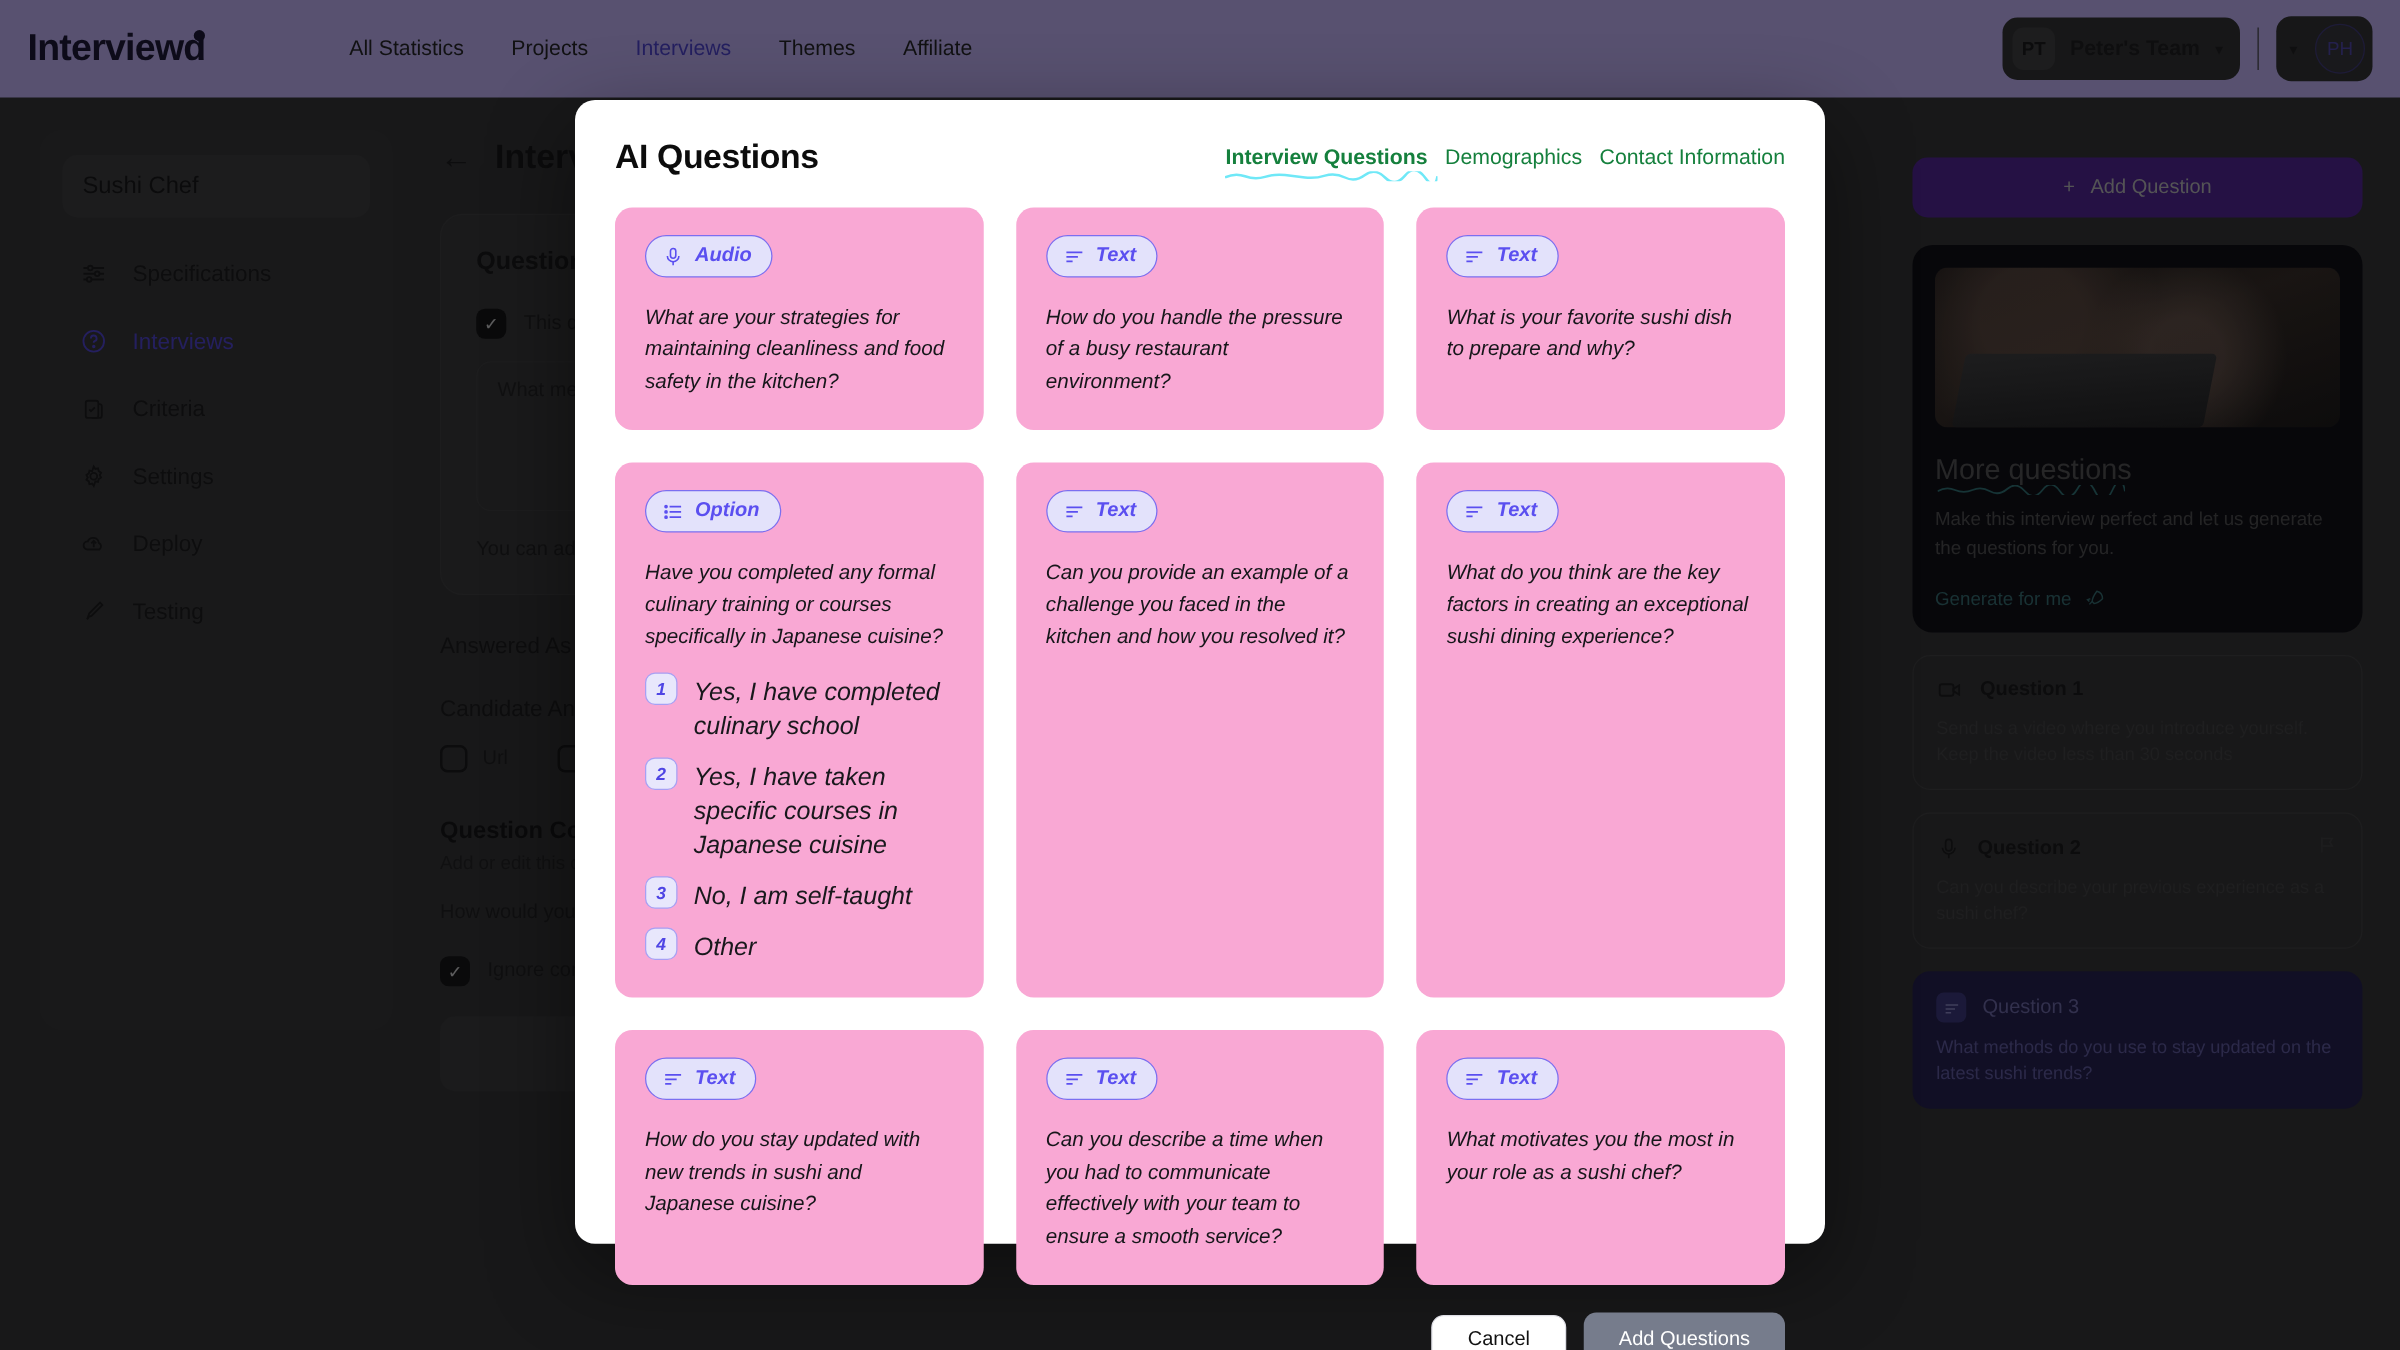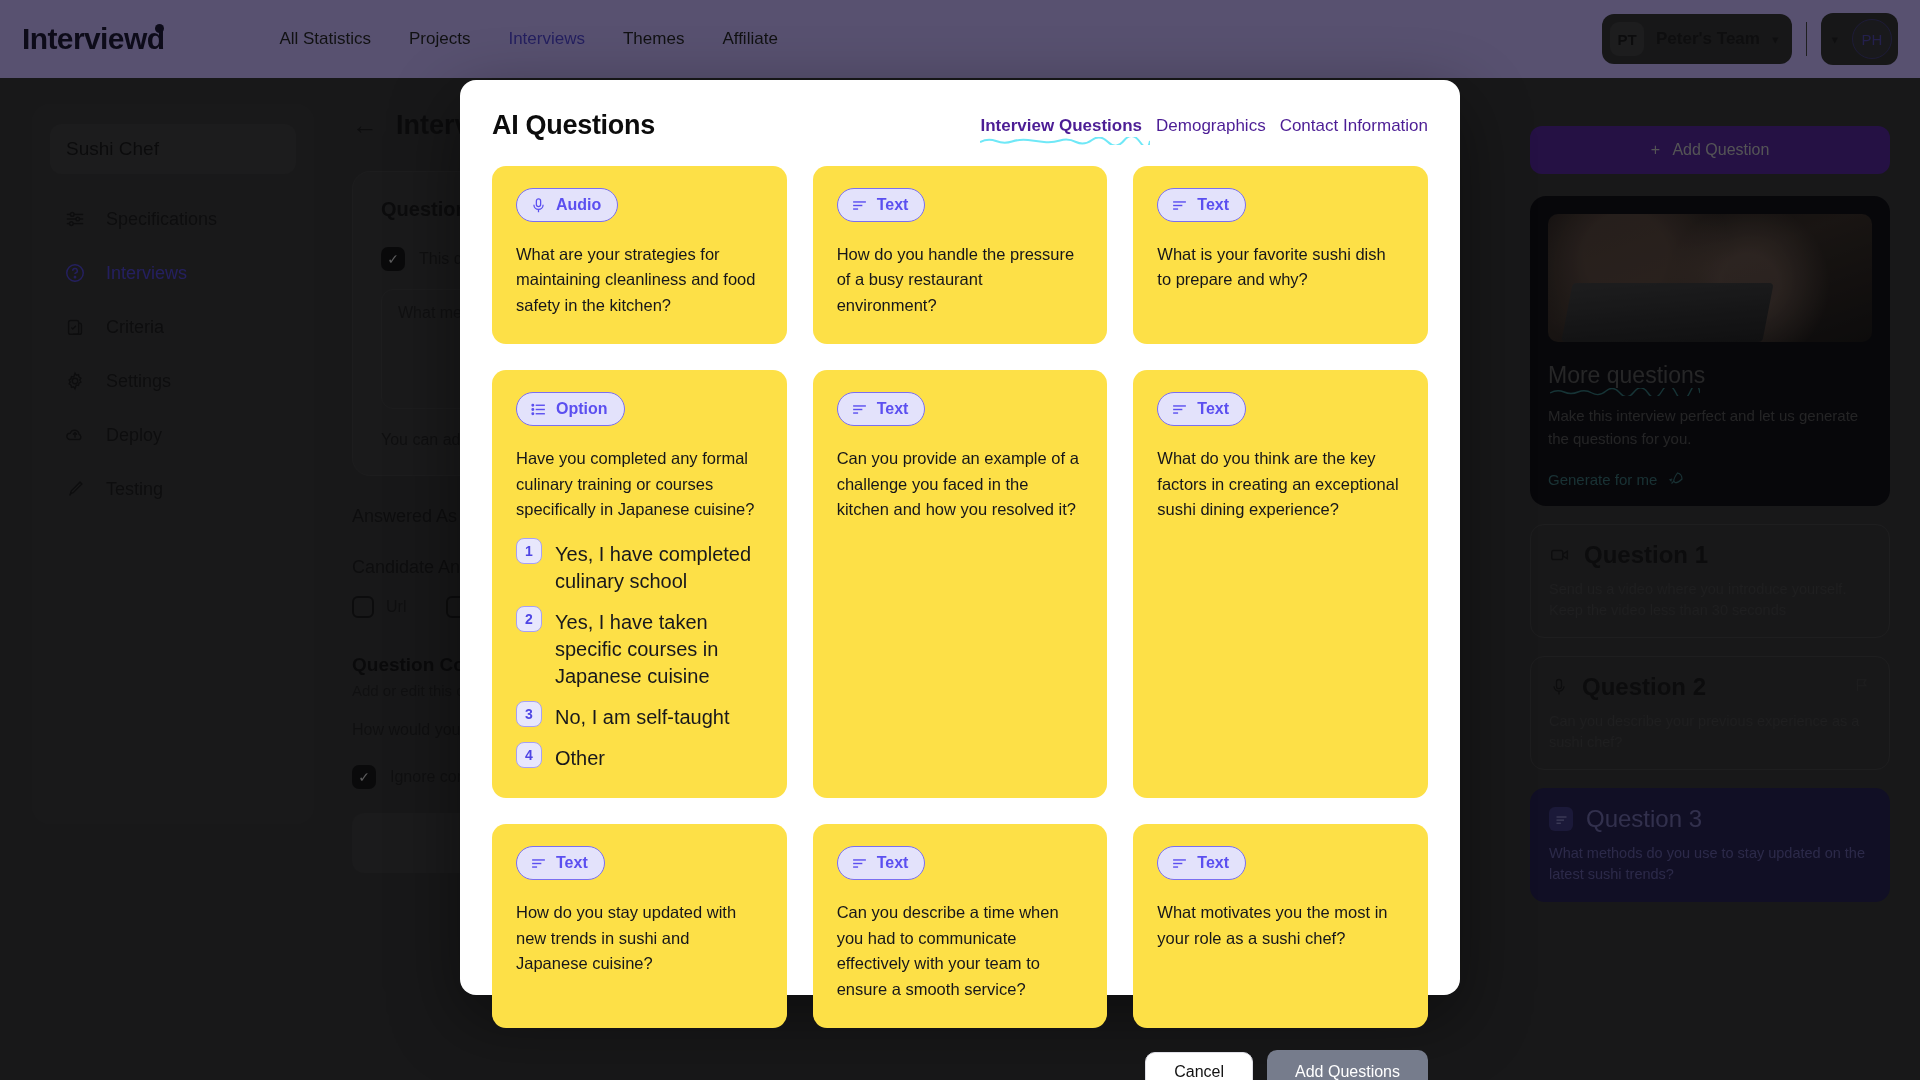--- a/index.html
+++ b/index.html
@@ -141,52 +141,52 @@
   }
   .promo-title { margin-top: 20px; font-size: 23px; color: #4f4f4f; position: relative; display:inline-block; }
   .promo-title .sq { position: absolute; left: 2px; bottom: -7px; }
   .promo-sub { margin-top: 16px; font-size: 15px; line-height: 1.5; color: #4b4b4b; }
   .promo-link { margin-top: 20px; font-size: 15px; color: #2f6a6e; display: flex; align-items: center; gap: 10px; }
   .qcard {
     margin-top: 18px; border: 1px solid #3c3c3c; border-radius: 14px; padding: 16px 18px;
   }
   .qcard.sel { background: #1e1a4a; border-color: #1e1a4a; }
   .qcard-head { display: flex; align-items: center; gap: 13px; }
-  .qcard-head .t { font-size: 24px; font-weight: bold; color: #111; }
+  .qcard-head .t { font-size: 16px; font-weight: bold; color: #111; }
   .qcard.sel .qcard-head .t { color: #6b66a8; font-weight: normal; }
   .qcard-body { margin-top: 10px; font-size: 14.5px; line-height: 1.45; color: #3d3d3d; }
   .qcard.sel .qcard-body { color: #5c57a0; }
   .flag-ic { margin-left: auto; color: #3b3b3b; }
   .type-sq { width: 24px; height: 24px; border-radius: 6px; background: #35317a; display:flex; align-items:center; justify-content:center; }
 
   
   #overlay { position: absolute; inset: 0; background: rgba(10,10,12,0.46); }
 
   
   #modal {
     position: absolute; left: 460px; top: 80px; width: 1000px; height: 915px;
     background: #ffffff; border-radius: 16px;
     box-shadow: 0 24px 70px rgba(0,0,0,0.45);
     padding: 30px 32px 22px 32px;
     display: flex; flex-direction: column;
   }
   .modal-head { display: flex; align-items: flex-start; justify-content: space-between; }
   .modal-title { font-size: 27px; font-weight: bold; color: #0c0c0c; letter-spacing: -0.3px; }
   .tabs { display: flex; gap: 14px; align-items: flex-end; padding-top: 6px; }
-  .tab { font-size: 17px; color: #4c1d95; position: relative; padding-bottom: 8px; }
+  .tab { font-size: 17px; color: #15803d; position: relative; padding-bottom: 8px; }
   .tab.active { font-weight: bold; }
   .tab .squiggle { position: absolute; left: 0; right: 0; bottom: -1px; }
 
   .cards-grid {
     margin-top: 22px;
     display: grid; grid-template-columns: repeat(3, 1fr); gap: 26px 26px;
     grid-auto-rows: min-content;
   }
   .qc {
-    background: #fde047; border-radius: 14px; padding: 22px 24px 26px 24px;
+    background: #f9a8d4; border-radius: 14px; padding: 22px 24px 26px 24px; font-style: italic;
   }
   .badge {
     display: inline-flex; align-items: center; gap: 9px;
     border: 1px solid #7b6ff0; background: #e3e2fb; color: #5b4ff0;
     border-radius: 999px; padding: 7px 16px 7px 13px;
     font-size: 16px; font-weight: bold;
   }
   .badge svg { width: 17px; height: 17px; }
   .qtext { margin-top: 20px; font-size: 16.5px; line-height: 1.54; color: #16161a; }
   .opts { margin-top: 16px; }

